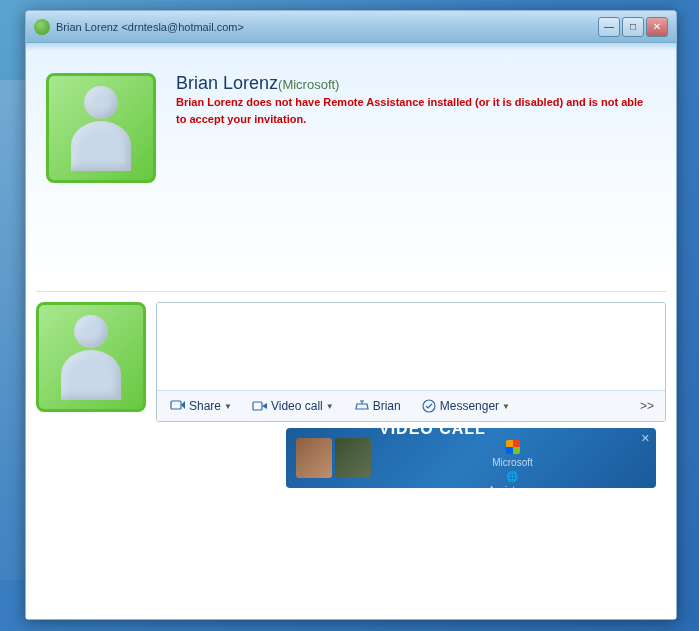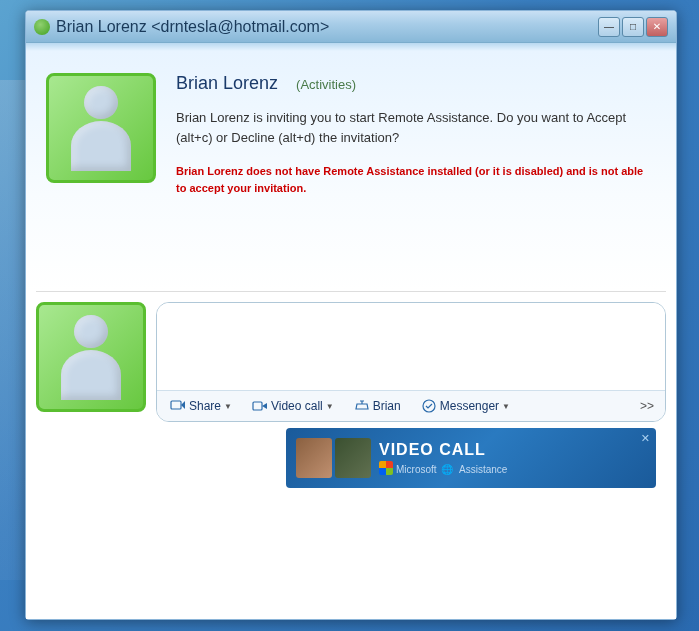--- a/index.html
+++ b/index.html
@@ -50,21 +50,21 @@
     .title-bar-icon {
       width: 16px;
       height: 16px;
       margin-right: 6px;
       background: radial-gradient(circle at 40% 35%, #90d070, #40a020);
       border-radius: 50%;
       flex-shrink: 0;
     }
     .title-bar-text {
       flex: 1;
-      font-size: 16px;
+      font-size: 11px;
       color: #1a3a5a;
       font-weight: normal;
     }
     .title-bar-controls {
       display: flex;
       gap: 2px;
     }
     .title-btn {
       width: 22px;
       height: 20px;
@@ -141,22 +141,21 @@
       box-shadow: inset -3px -3px 8px rgba(0,0,0,0.15), inset 3px 3px 8px rgba(255,255,255,0.4);
     }
 
     .user-info {
       flex: 1;
       padding-top: 4px;
     }
     .user-name-row {
       display: flex;
       align-items: baseline;
-      gap: 18px;
-      margin-bottom: 14px;
+      gap: 0;
     }
     .user-name {
       font-size: 18px;
       font-weight: normal;
       color: #1a3a6a;
     }
     .user-status {
       font-size: 13px;
       color: #4a7a4a;
     }
@@ -202,21 +201,21 @@
       justify-content: center;
       flex-shrink: 0;
     }
 
     
     .chat-area {
       flex: 1;
       display: flex;
       flex-direction: column;
       border: 1px solid #b0c8d8;
-      border-radius: 13px;
+      border-radius: 3px;
       overflow: hidden;
       background: #fff;
       min-height: 120px;
     }
     .chat-input {
       flex: 1;
       min-height: 70px;
       border: none;
       outline: none;
       padding: 6px 8px;
@@ -321,22 +320,23 @@
       letter-spacing: 1px;
     }
     .ad-subtitle {
       font-size: 9px;
       color: #c0d8f0;
       text-transform: uppercase;
       letter-spacing: 0.5px;
     }
     .ad-logo {
       display: flex;
-      align-items: flex-end;
+      align-items: center;
       gap: 3px;
+      flex-direction: column;
     }
     .ad-logo-text {
       font-size: 10px;
       color: #c0d8f0;
     }
     .ms-logo {
       width: 14px;
       height: 14px;
       background: conic-gradient(#f04020 0deg 90deg, #80c020 90deg 180deg, #0060f0 180deg 270deg, #f0a000 270deg 360deg);
       border-radius: 2px;
@@ -371,23 +371,22 @@
     <div class="profile-section">
       <div class="avatar-container">
         <div class="avatar-figure">
           <div class="avatar-head"></div>
           <div class="avatar-body"></div>
         </div>
       </div>
       <div class="user-info">
         <div class="user-name-row">
           <span class="user-name">Brian Lorenz</span>
-          <span class="user-status">(Activities)</span>
+          <span class="user-status">(Microsoft)</span>
         </div>
-        <p class="invitation-text">Brian Lorenz is inviting you to start Remote Assistance. Do you want to Accept (alt+c) or Decline (alt+d) the invitation?</p>
         <p class="error-text">Brian Lorenz does not have Remote Assistance installed (or it is disabled) and is not able to accept your invitation.</p>
       </div>
     </div>
 
     <div class="divider"></div>
 
     <div class="bottom-section">
 
       <div class="bottom-avatar">
         <div class="avatar-figure">

